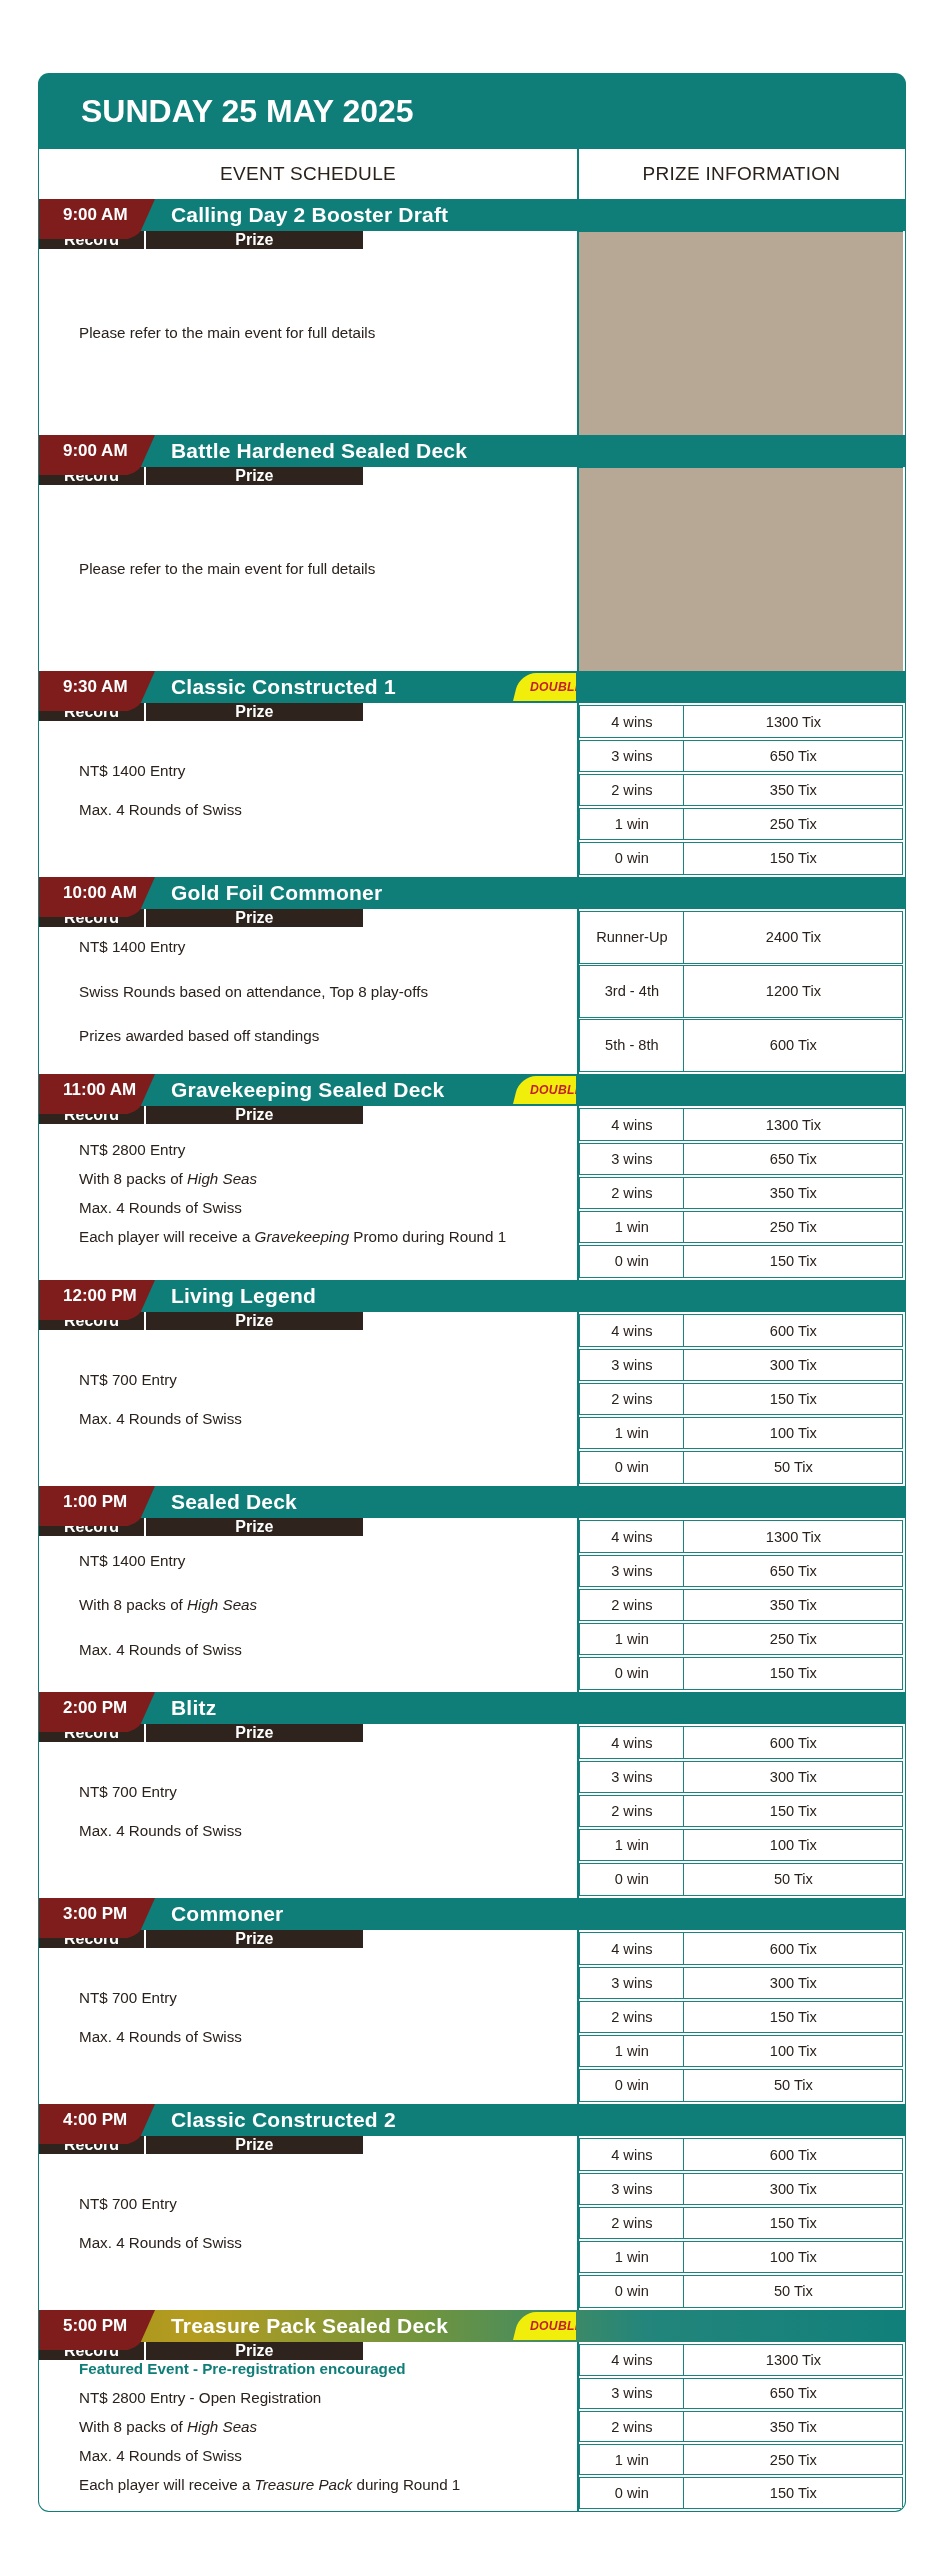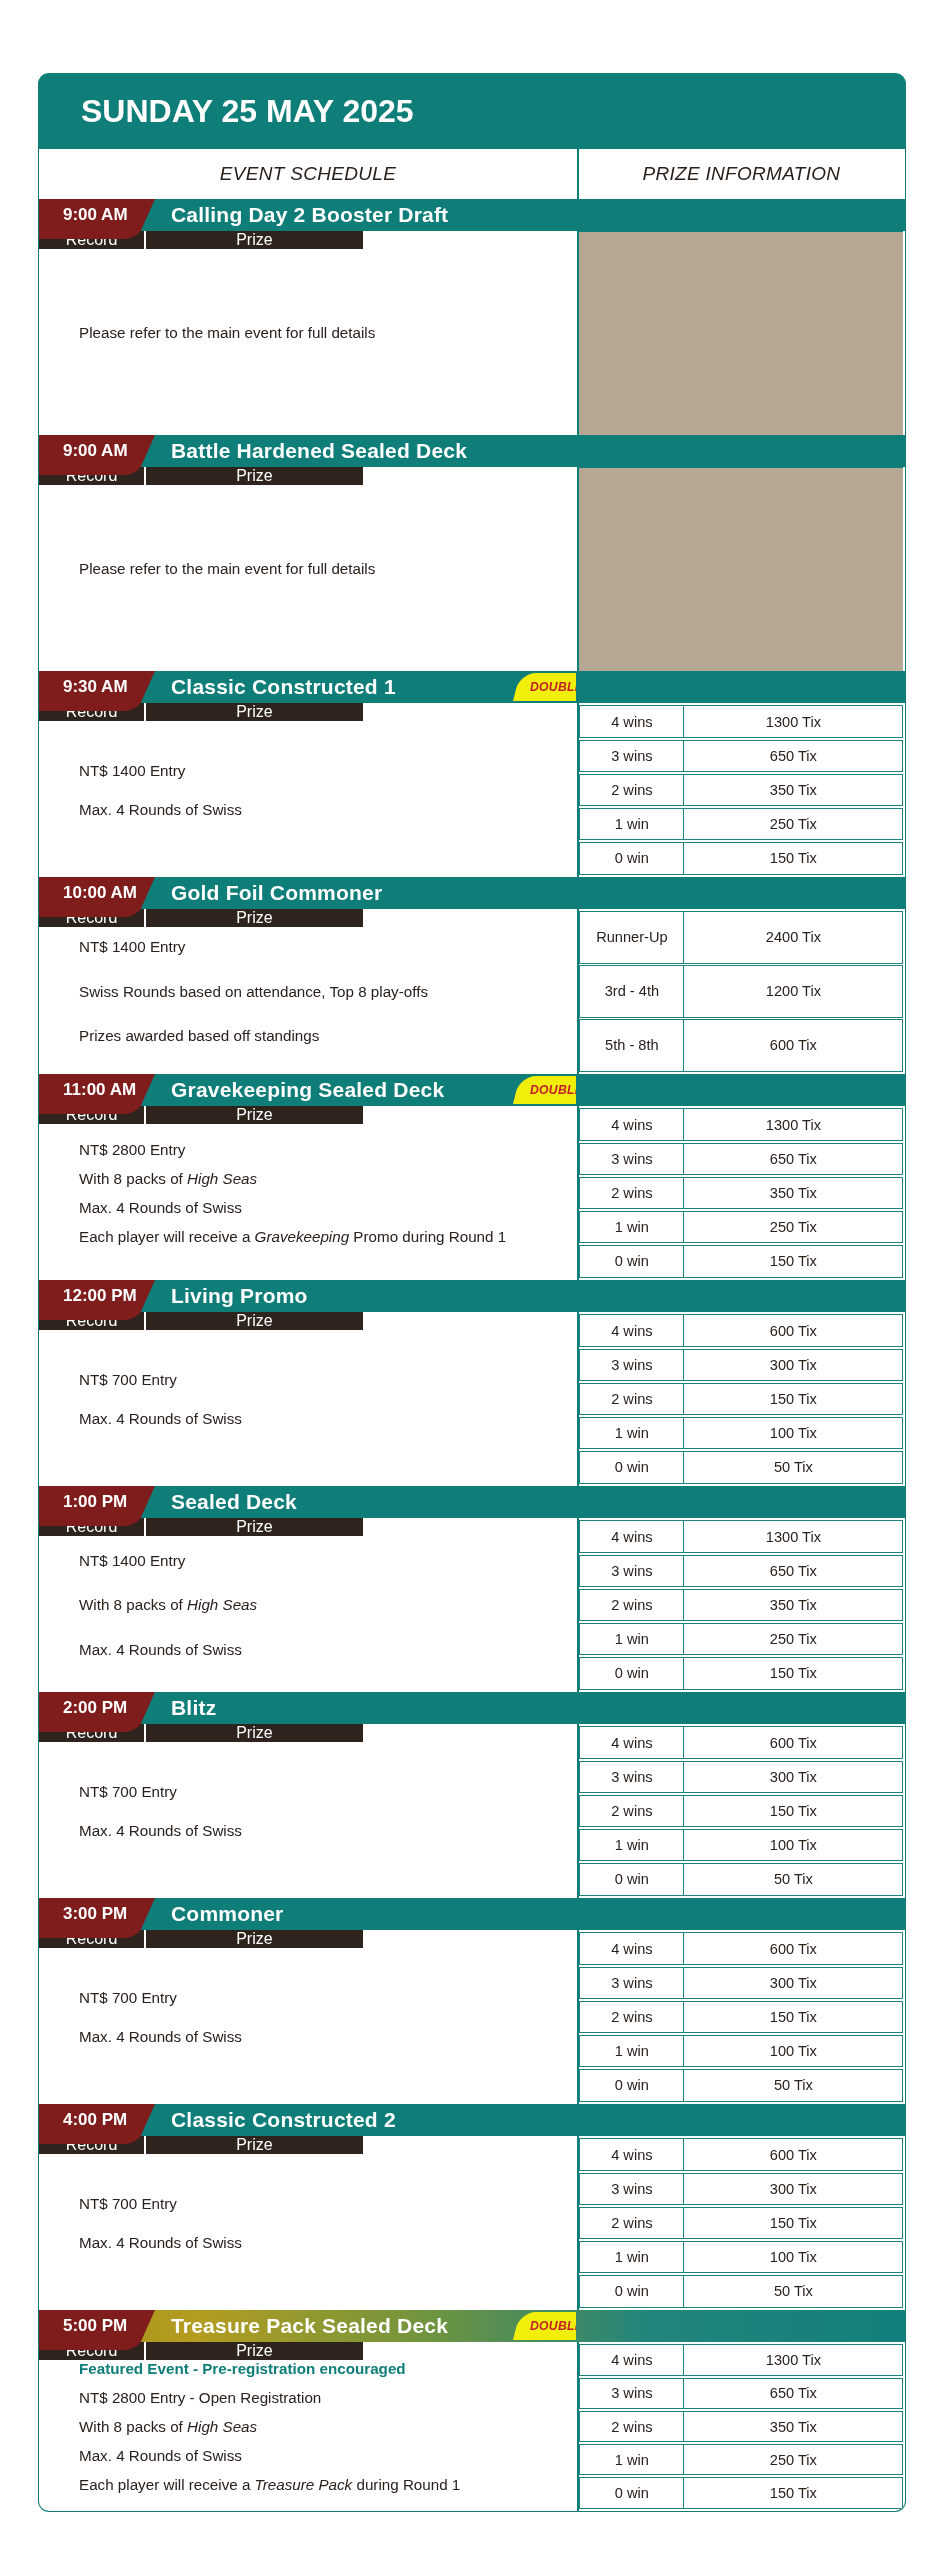--- a/index.html
+++ b/index.html
@@ -17,36 +17,36 @@
 
   
   .row3{display:flex;width:100%;}
   .colL{width:538px;position:relative;}
   .vdiv{width:2.4px;background:#0f7d78;flex:none;}
   .colR{width:324px;flex:none;position:relative;display:flex;flex-direction:column;}
 
   
   .col-headers{height:50px;background:#fff;}
   .col-headers .colL,.col-headers .colR{display:flex;align-items:center;justify-content:center;}
-  .col-headers span{font-size:19px;color:#2a211b;letter-spacing:0.3px;font-style:italic;}
+  .col-headers span{font-size:19px;color:#2a211b;letter-spacing:0.3px;}
 
   
   .bar{height:32px;background:#0f7d78;position:relative;}
   .bar.gradient{background:linear-gradient(90deg,#a2901c 0%,#b49c20 18%,#6f943f 45%,#23857b 70%,#11807a 100%);}
   .bar .colL{height:100%;}
   .time-block{position:absolute;left:0;top:0;width:116px;height:40px;background:#7f1d1d;z-index:5;
       clip-path:polygon(0 0,100% 0,87.9% 79%,85.5% 87%,82% 94%,76.5% 100%,0 100%);
       display:flex;align-items:flex-start;}
   .time-block span{color:#fff;font-weight:700;font-size:17px;line-height:32px;padding-left:24px;white-space:nowrap;}
   .ev-name{position:absolute;left:132px;top:0;height:32px;line-height:32px;color:#fff;font-weight:700;font-size:21px;letter-spacing:0.2px;white-space:nowrap;}
   .badge-wrap{position:absolute;right:0.6px;top:1.8px;bottom:2.4px;width:63px;overflow:hidden;}
   .badge-in{position:absolute;left:6.1px;top:0;bottom:0;right:-24.4px;background:#f2ee0c;border-top-left-radius:16px;
       transform:skewX(-14deg);transform-origin:0 0;display:flex;align-items:center;}
   .badge-in span{transform:skewX(14deg);color:#c2202a;font-weight:700;font-style:italic;font-size:12.2px;padding-left:13.4px;letter-spacing:0.3px;}
-  .bar .colR{flex-direction:row;}
+  .bar .colR{flex-direction:row;font-weight:bold;}
   .hcell{background:#2e231d;color:#fff;font-size:16px;display:flex;align-items:center;justify-content:center;height:100%;}
   .hcell.rec{width:105px;}
   .hsep{width:1.8px;background:#0f7d78;height:100%;flex:none;}
   .hcell.prz{flex:1;}
 
   
   .content{display:flex;}
   .c-tall .contentInner{height:204px;}
   .c-std  .contentInner{height:174px;}
   .c-champ .contentInner{height:165px;}
@@ -368,21 +368,21 @@
               </div>
             </div>
           </div>
         </section>
         <section class="event">
           <div class="bar">
             <div class="colL">
               <div class="time-block">
                 <span>12:00 PM</span>
               </div>
-              <div class="ev-name">Living Promo</div>
+              <div class="ev-name">Living Legend</div>
             </div>
             <div class="vdiv"></div>
             <div class="colR">
               <div class="hcell rec">
                 <span>Record</span>
               </div>
               <div class="hsep"></div>
               <div class="hcell prz">
                 <span>Prize</span>
               </div>

